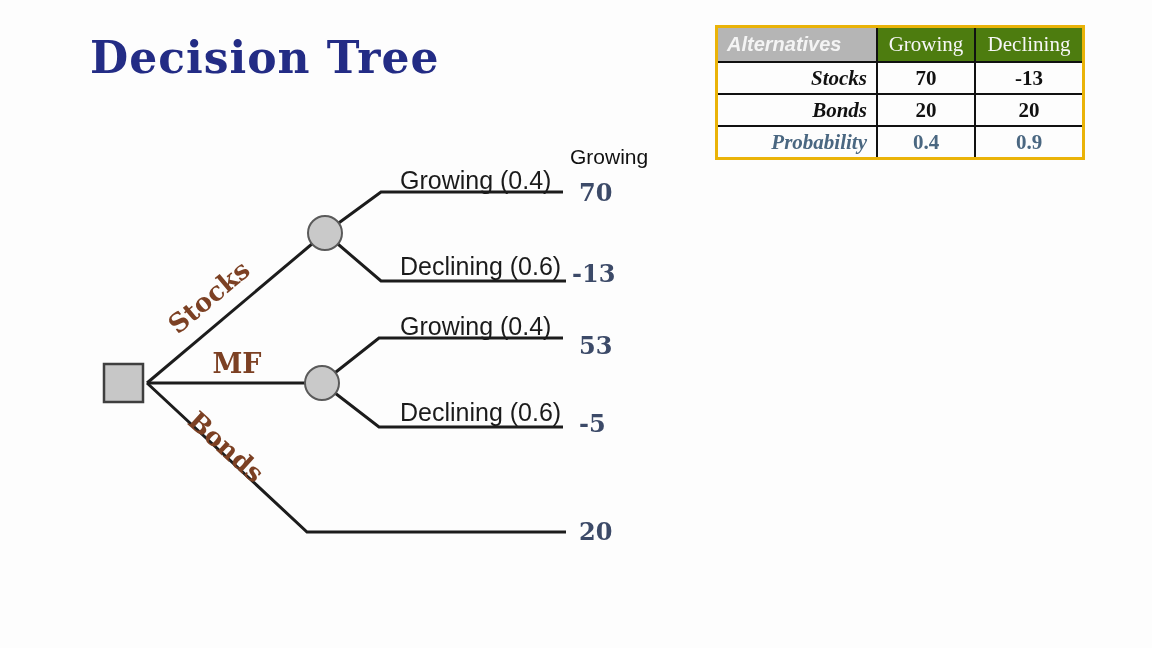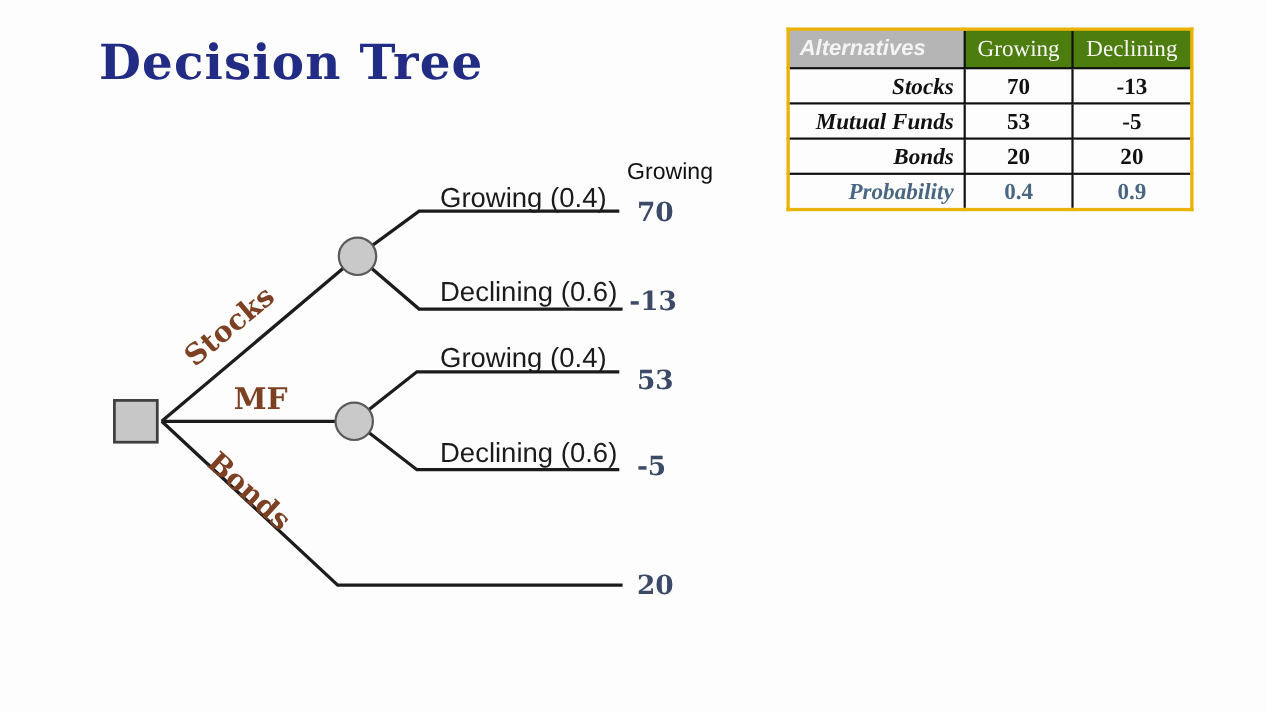--- a/index.html
+++ b/index.html
@@ -122,25 +122,20 @@
       <th class="col-head declining">Declining</th>
     </tr>
   </thead>
   <tbody>
     <tr>
       <td class="row-label">Stocks</td>
       <td class="cell-val">70</td>
       <td class="cell-val">-13</td>
     </tr>
     <tr>
-      <td class="row-label">Mutual Funds</td>
-      <td class="cell-val">53</td>
-      <td class="cell-val">-5</td>
-    </tr>
-    <tr>
       <td class="row-label">Bonds</td>
       <td class="cell-val">20</td>
       <td class="cell-val">20</td>
     </tr>
     <tr class="prob-row">
       <td class="row-label">Probability</td>
       <td class="cell-val">0.4</td>
       <td class="cell-val">0.9</td>
     </tr>
   </tbody>

